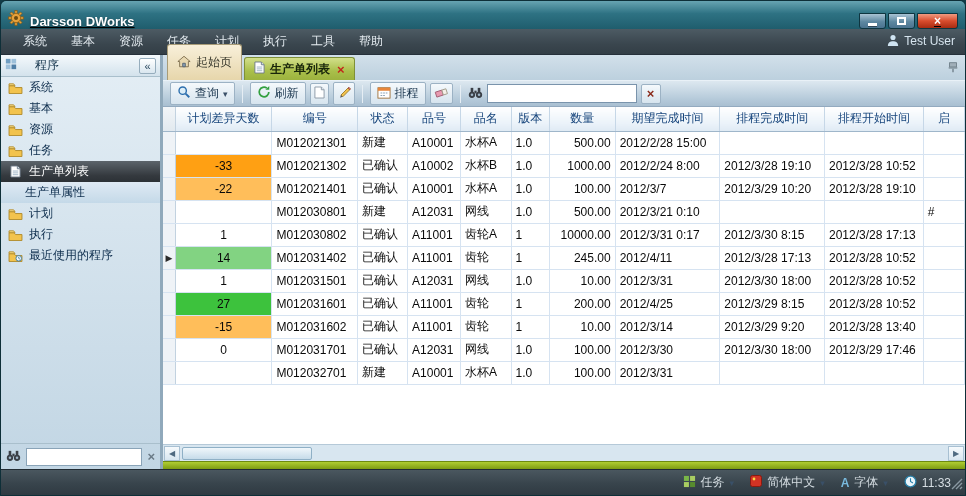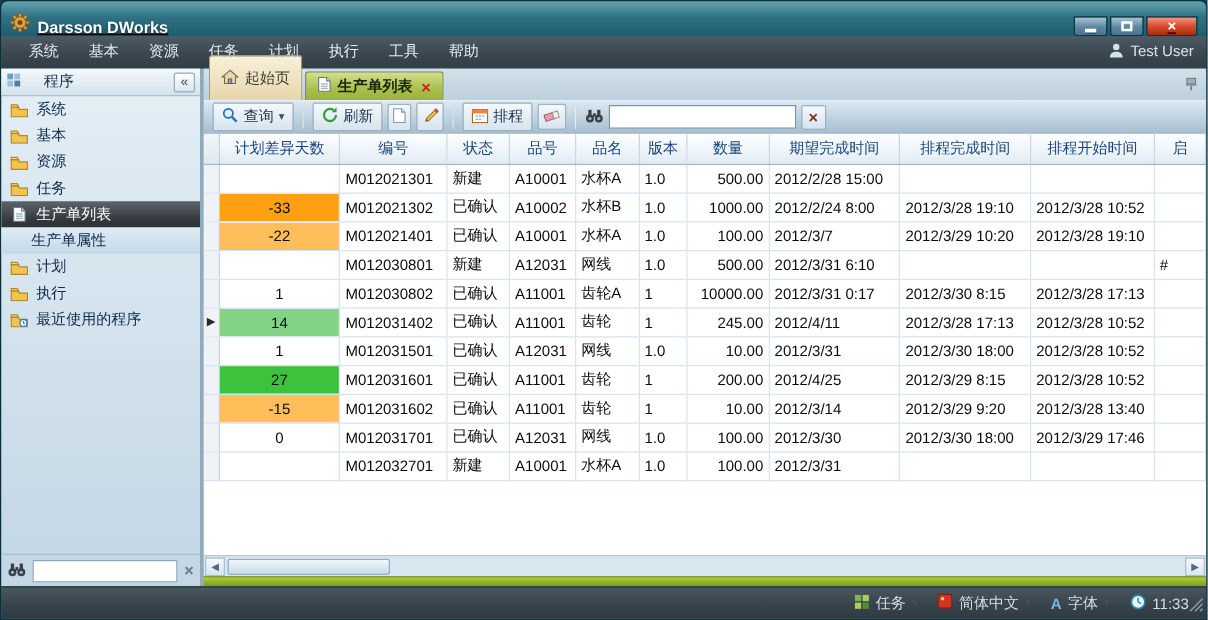--- a/index.html
+++ b/index.html
@@ -434,21 +434,21 @@
               </tr>
               <tr>
                 <td class="gutter"></td>
                 <td class="diff"></td>
                 <td>M012030801</td>
                 <td>新建</td>
                 <td>A12031</td>
                 <td>网线</td>
                 <td>1.0</td>
                 <td class="num">500.00</td>
-                <td>2012/3/31 6:10</td>
+                <td>2012/3/21 0:10</td>
                 <td></td>
                 <td></td>
                 <td>#</td>
               </tr>
               <tr>
                 <td class="gutter"></td>
                 <td class="diff">1</td>
                 <td>M012030802</td>
                 <td>已确认</td>
                 <td>A11001</td>

